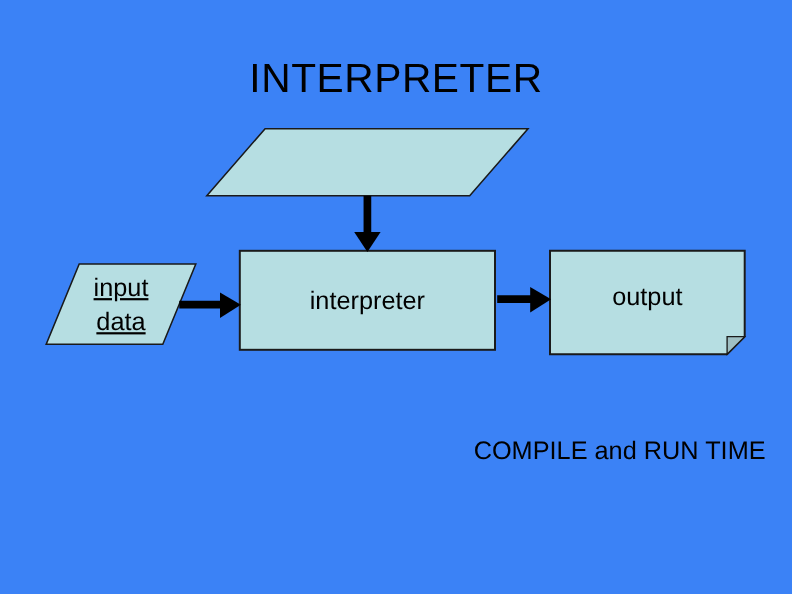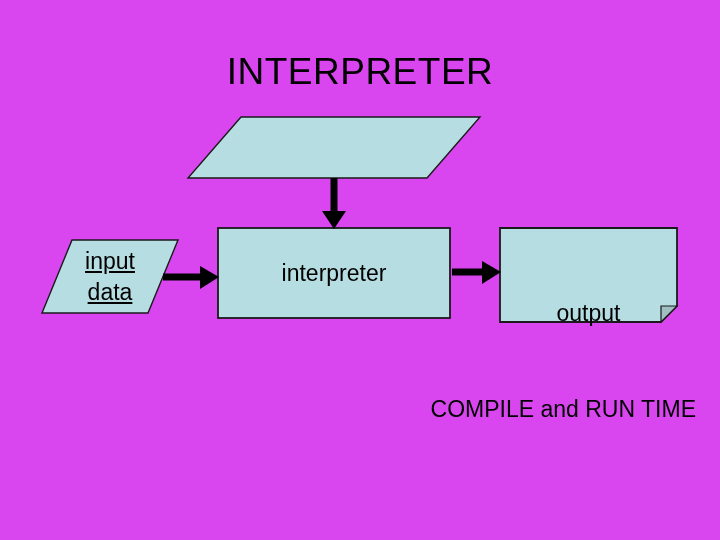--- a/index.html
+++ b/index.html
@@ -8,21 +8,21 @@
     padding: 0;
     background: #ffffff;
   }
   body {
     font-family: "Liberation Sans", sans-serif;
   }
   #canvas {
     position: relative;
     width: 720px;
     height: 540px;
-    background: #d946ef;
+    background: #3b82f6;
     overflow: hidden;
   }
   #diagram-svg {
     position: absolute;
     left: 0;
     top: 0;
     width: 720px;
     height: 540px;
   }
   .shape-label {
@@ -79,21 +79,20 @@
     width: 232px;
     height: 90px;
     font-size: 23px;
   }
   #label-output {
     left: 500px;
     top: 228px;
     width: 177px;
     height: 82px;
     font-size: 23px;
-    margin-top: 44px;
   }
 </style>
 </head>
 <body>
 
 <div id="canvas">
 
   <svg id="diagram-svg" viewBox="0 0 720 540">
 
     <polygon points="241,117 480,117 427,178 188,178" fill="#b6dee2" stroke="#1a1a1a" stroke-width="1.4"></polygon>

